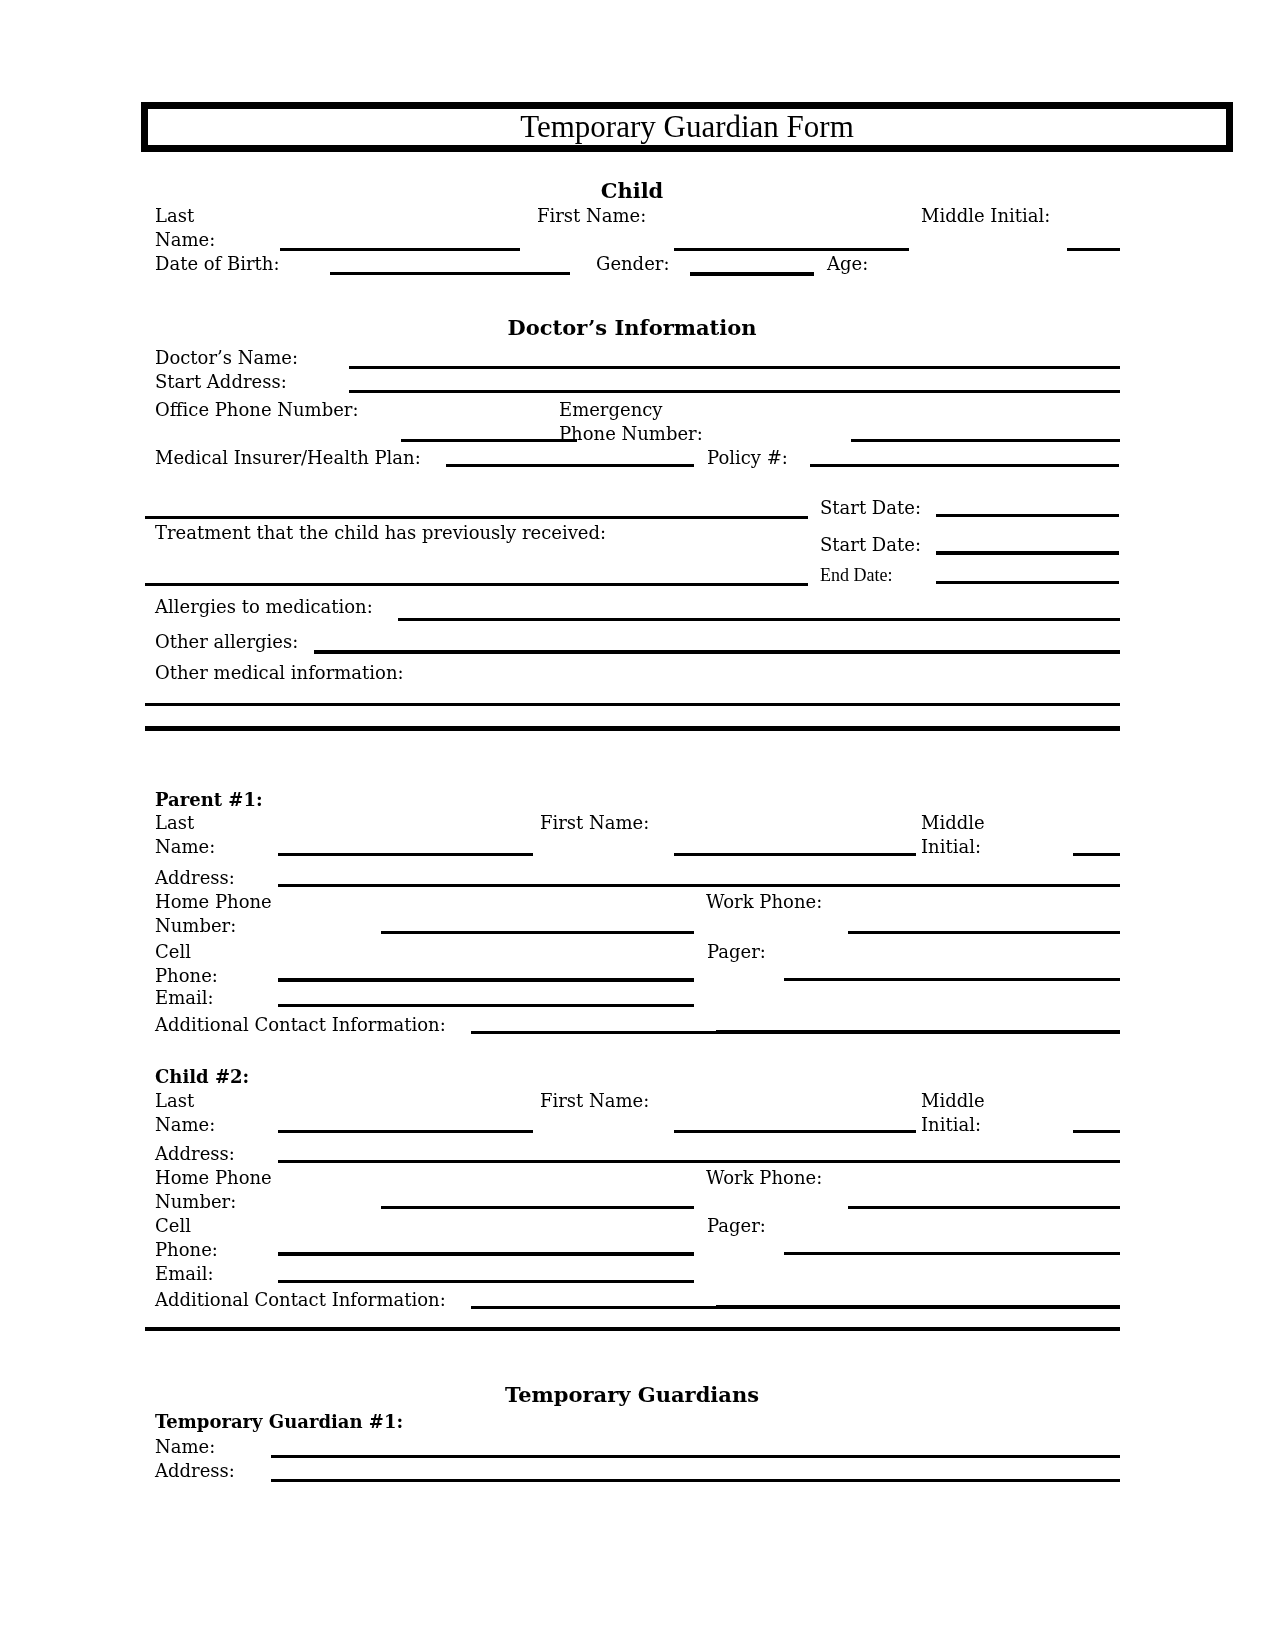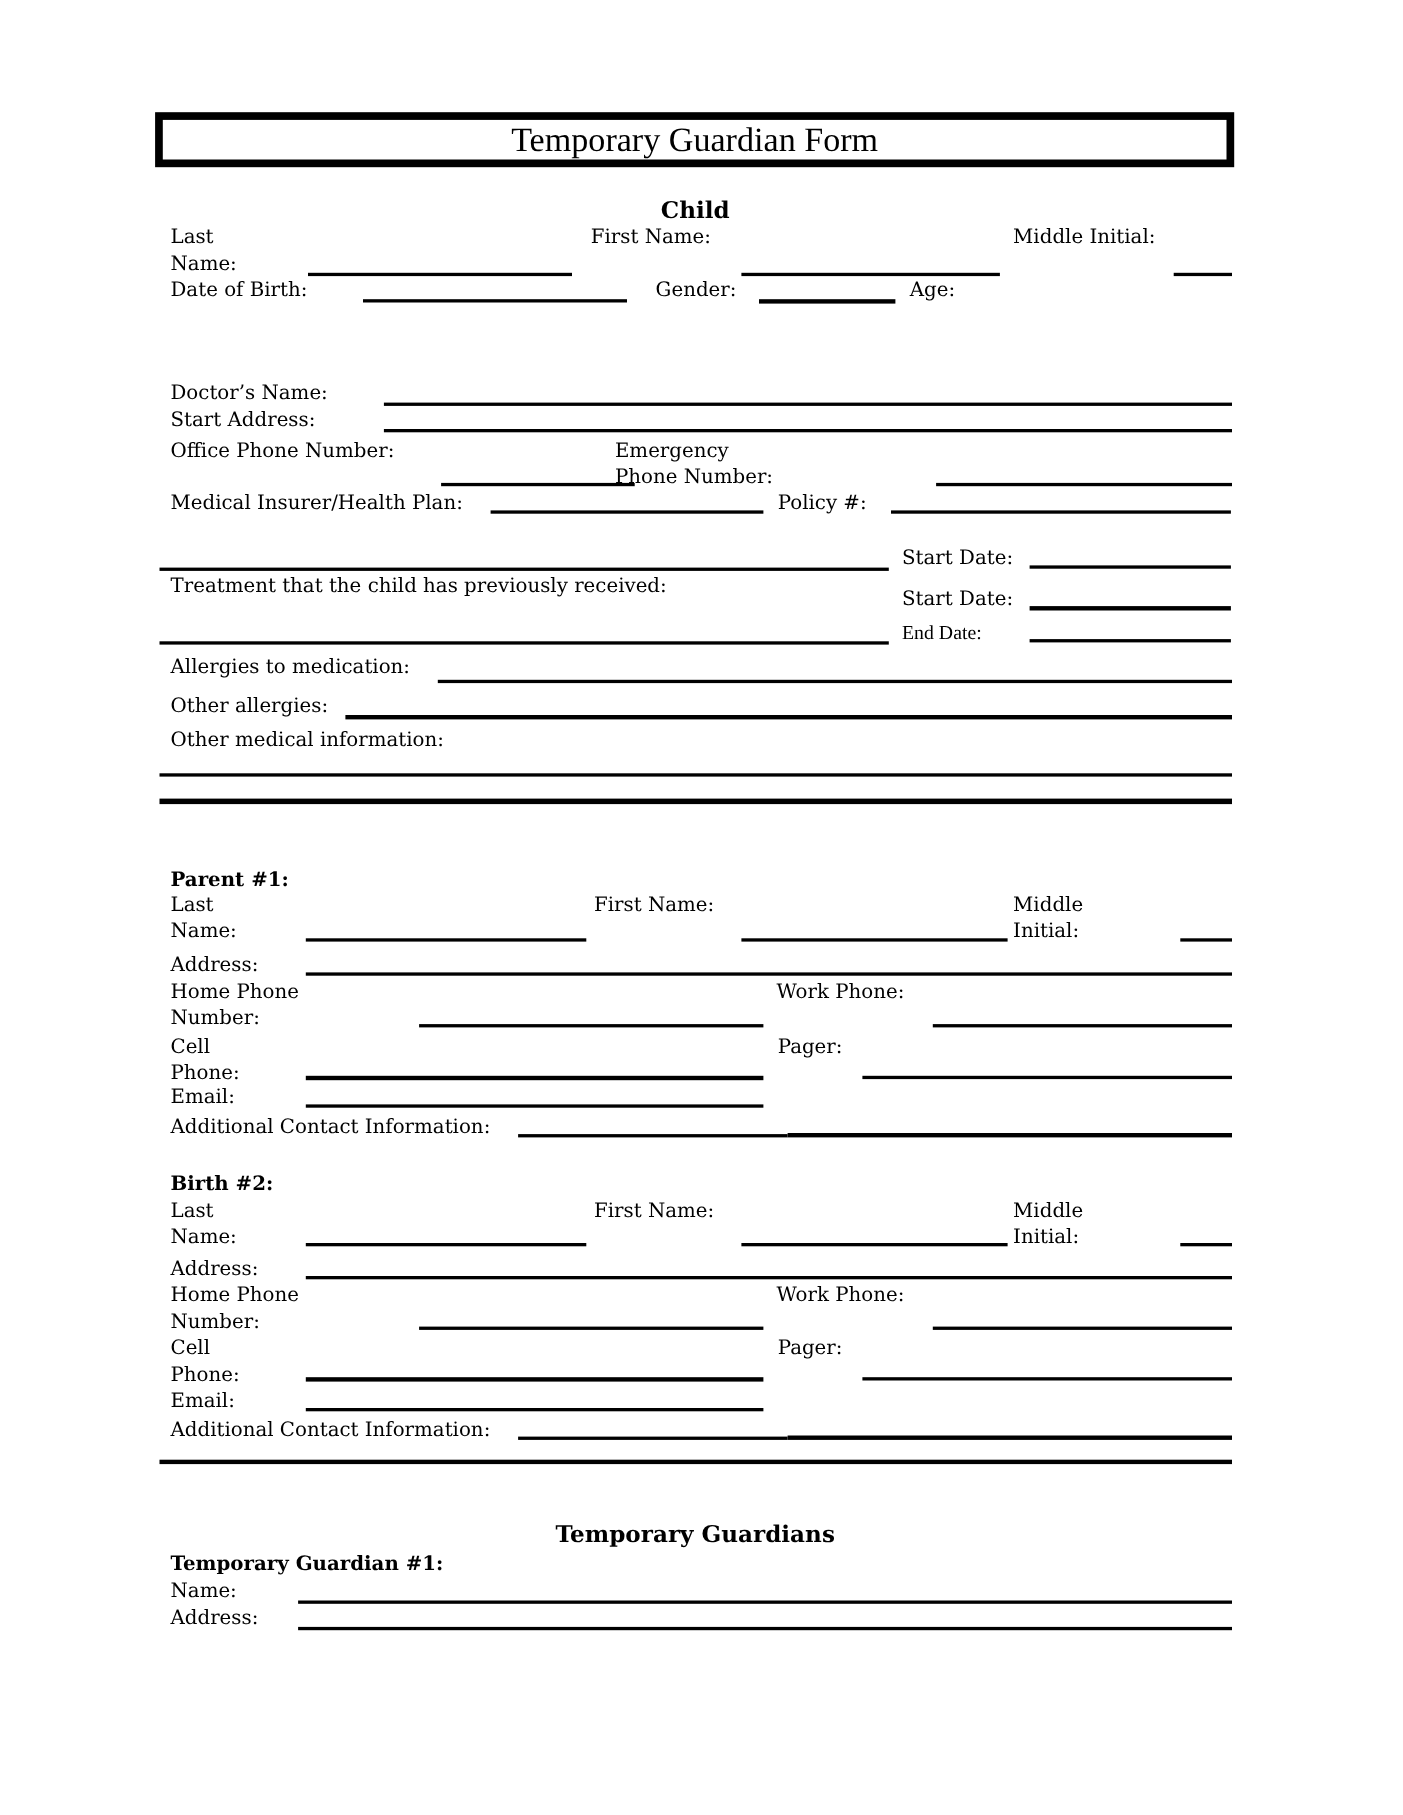--- a/index.html
+++ b/index.html
@@ -30,21 +30,21 @@
     position: absolute;
     height: 3px;
     background: #000000;
   }
   .blank.thick { height: 4px; }
   .divider { position: absolute; background: #000000; }
   .title-box {
     position: absolute;
     left: 141px;
     top: 102px;
-    width: 981px;
+    width: 1092px;
     height: 50px;
     box-sizing: border-box;
     border: 7px solid #000000;
     display: flex;
     align-items: center;
     justify-content: center;
   }
   .title-text {
     font-family: "Liberation Serif", serif;
     font-size: 31px;
@@ -69,20 +69,21 @@
   <div class="blank" style="left:280px; top:248px; width:240px;"></div>
   <div class="blank" style="left:674px; top:248px; width:235px;"></div>
   <div class="blank" style="left:1067px; top:248px; width:53px;"></div>
 
   <div class="lbl" style="left:155px; top:252px;">Date of Birth:</div>
   <div class="blank" style="left:330px; top:272px; width:240px;"></div>
   <div class="lbl" style="left:596px; top:252px;">Gender:</div>
   <div class="blank thick" style="left:690px; top:272px; width:124px;"></div>
   <div class="lbl" style="left:827px; top:252px;">Age:</div>
 
+  <div class="heading" style="top:316px;">Doctor’s Information</div>
 
   <div class="lbl" style="left:155px; top:346px;text-align:center;">Doctor’s Name:</div>
   <div class="blank" style="left:349px; top:366px; width:771px;"></div>
 
   <div class="lbl" style="left:155px; top:370px;">Start Address:</div>
   <div class="blank" style="left:349px; top:390px; width:771px;"></div>
 
   <div class="lbl" style="left:155px; top:398px;">Office Phone Number:</div>
   <div class="lbl wrap" style="left:559px; top:398px; width:160px;">Emergency Phone Number:</div>
   <div class="blank" style="left:401px; top:439px; width:176px;"></div>
@@ -136,21 +137,21 @@
   <div class="blank thick" style="left:278px; top:978px; width:416px;"></div>
   <div class="blank" style="left:784px; top:978px; width:336px;"></div>
 
   <div class="lbl" style="left:155px; top:986px;">Email:</div>
   <div class="blank" style="left:278px; top:1004px; width:416px;"></div>
 
   <div class="lbl" style="left:155px; top:1013px;">Additional Contact Information:</div>
   <div class="blank" style="left:471px; top:1031px; width:245px;"></div>
   <div class="blank thick" style="left:716px; top:1030px; width:404px;"></div>
 
-  <div class="lbl bold" style="left:155px; top:1065px;">Birth #2:</div>
+  <div class="lbl bold" style="left:155px; top:1065px;">Child #2:</div>
 
   <div class="lbl wrap" style="left:155px; top:1089px; width:80px;">Last Name:</div>
   <div class="lbl" style="left:540px; top:1089px;">First Name:</div>
   <div class="lbl wrap" style="left:921px; top:1089px; width:85px;">Middle Initial:</div>
   <div class="blank" style="left:278px; top:1130px; width:255px;"></div>
   <div class="blank" style="left:674px; top:1130px; width:242px;"></div>
   <div class="blank" style="left:1073px; top:1130px; width:47px;"></div>
 
   <div class="lbl" style="left:155px; top:1142px;">Address:</div>
   <div class="blank" style="left:278px; top:1160px; width:842px;"></div>

